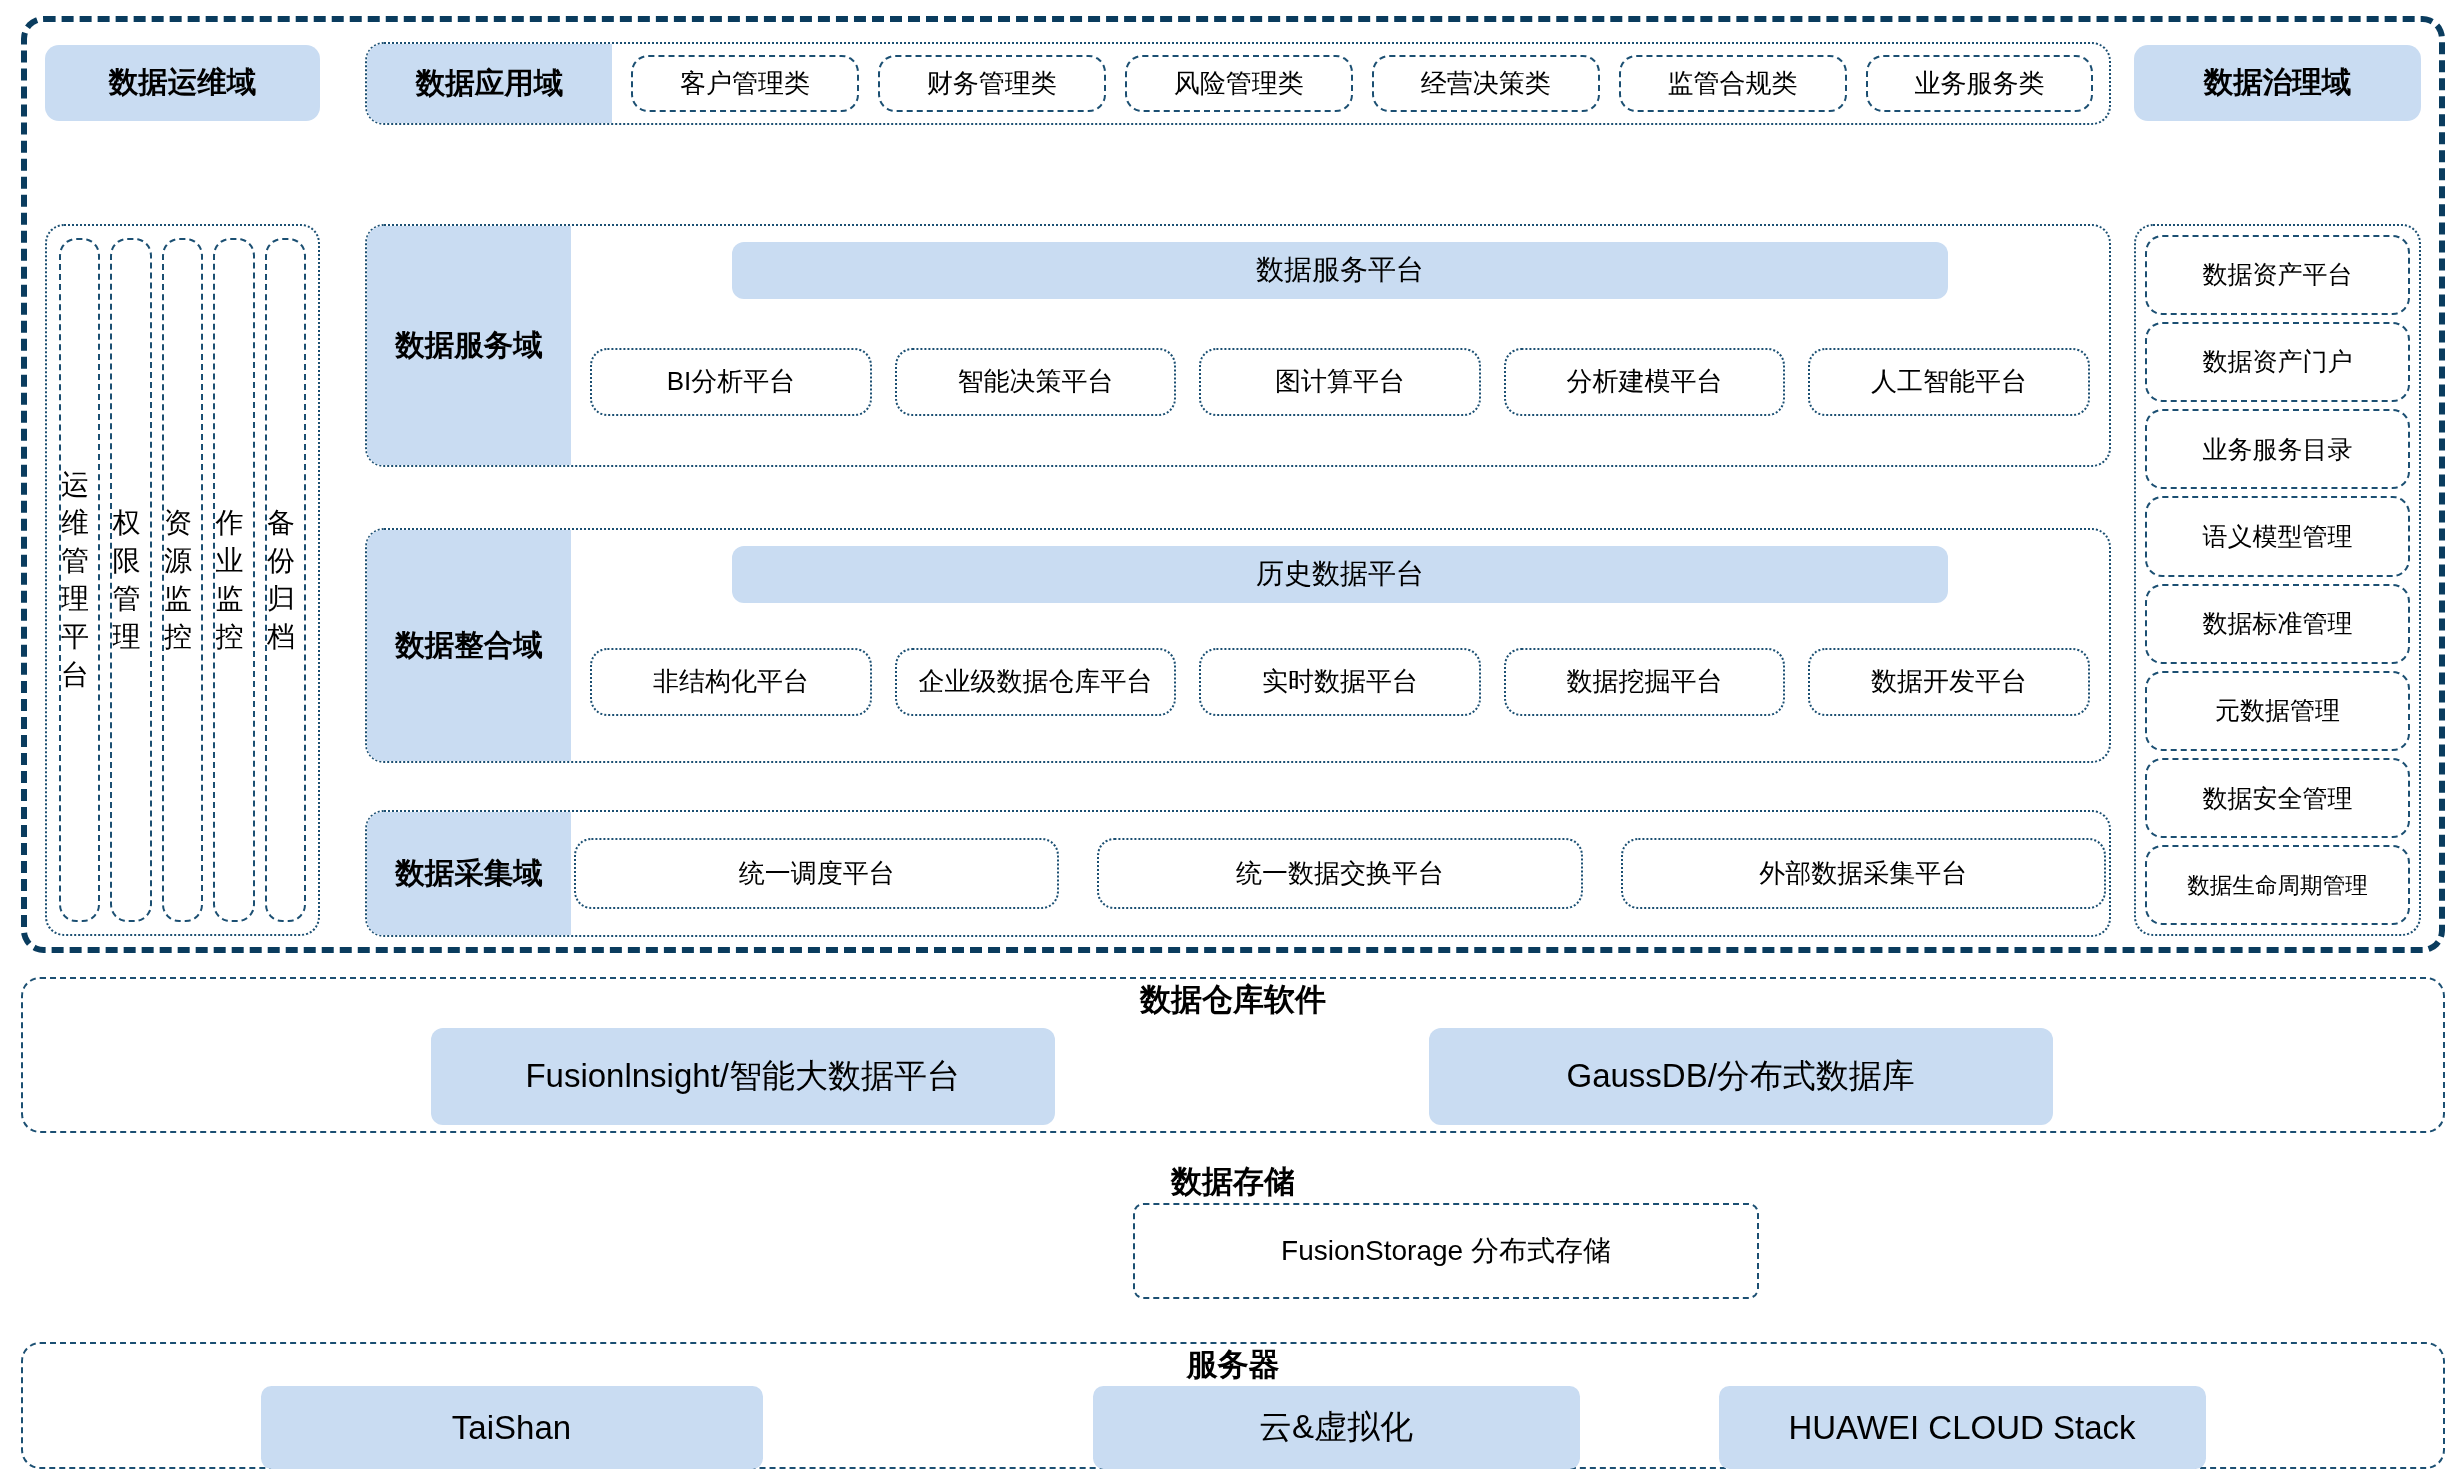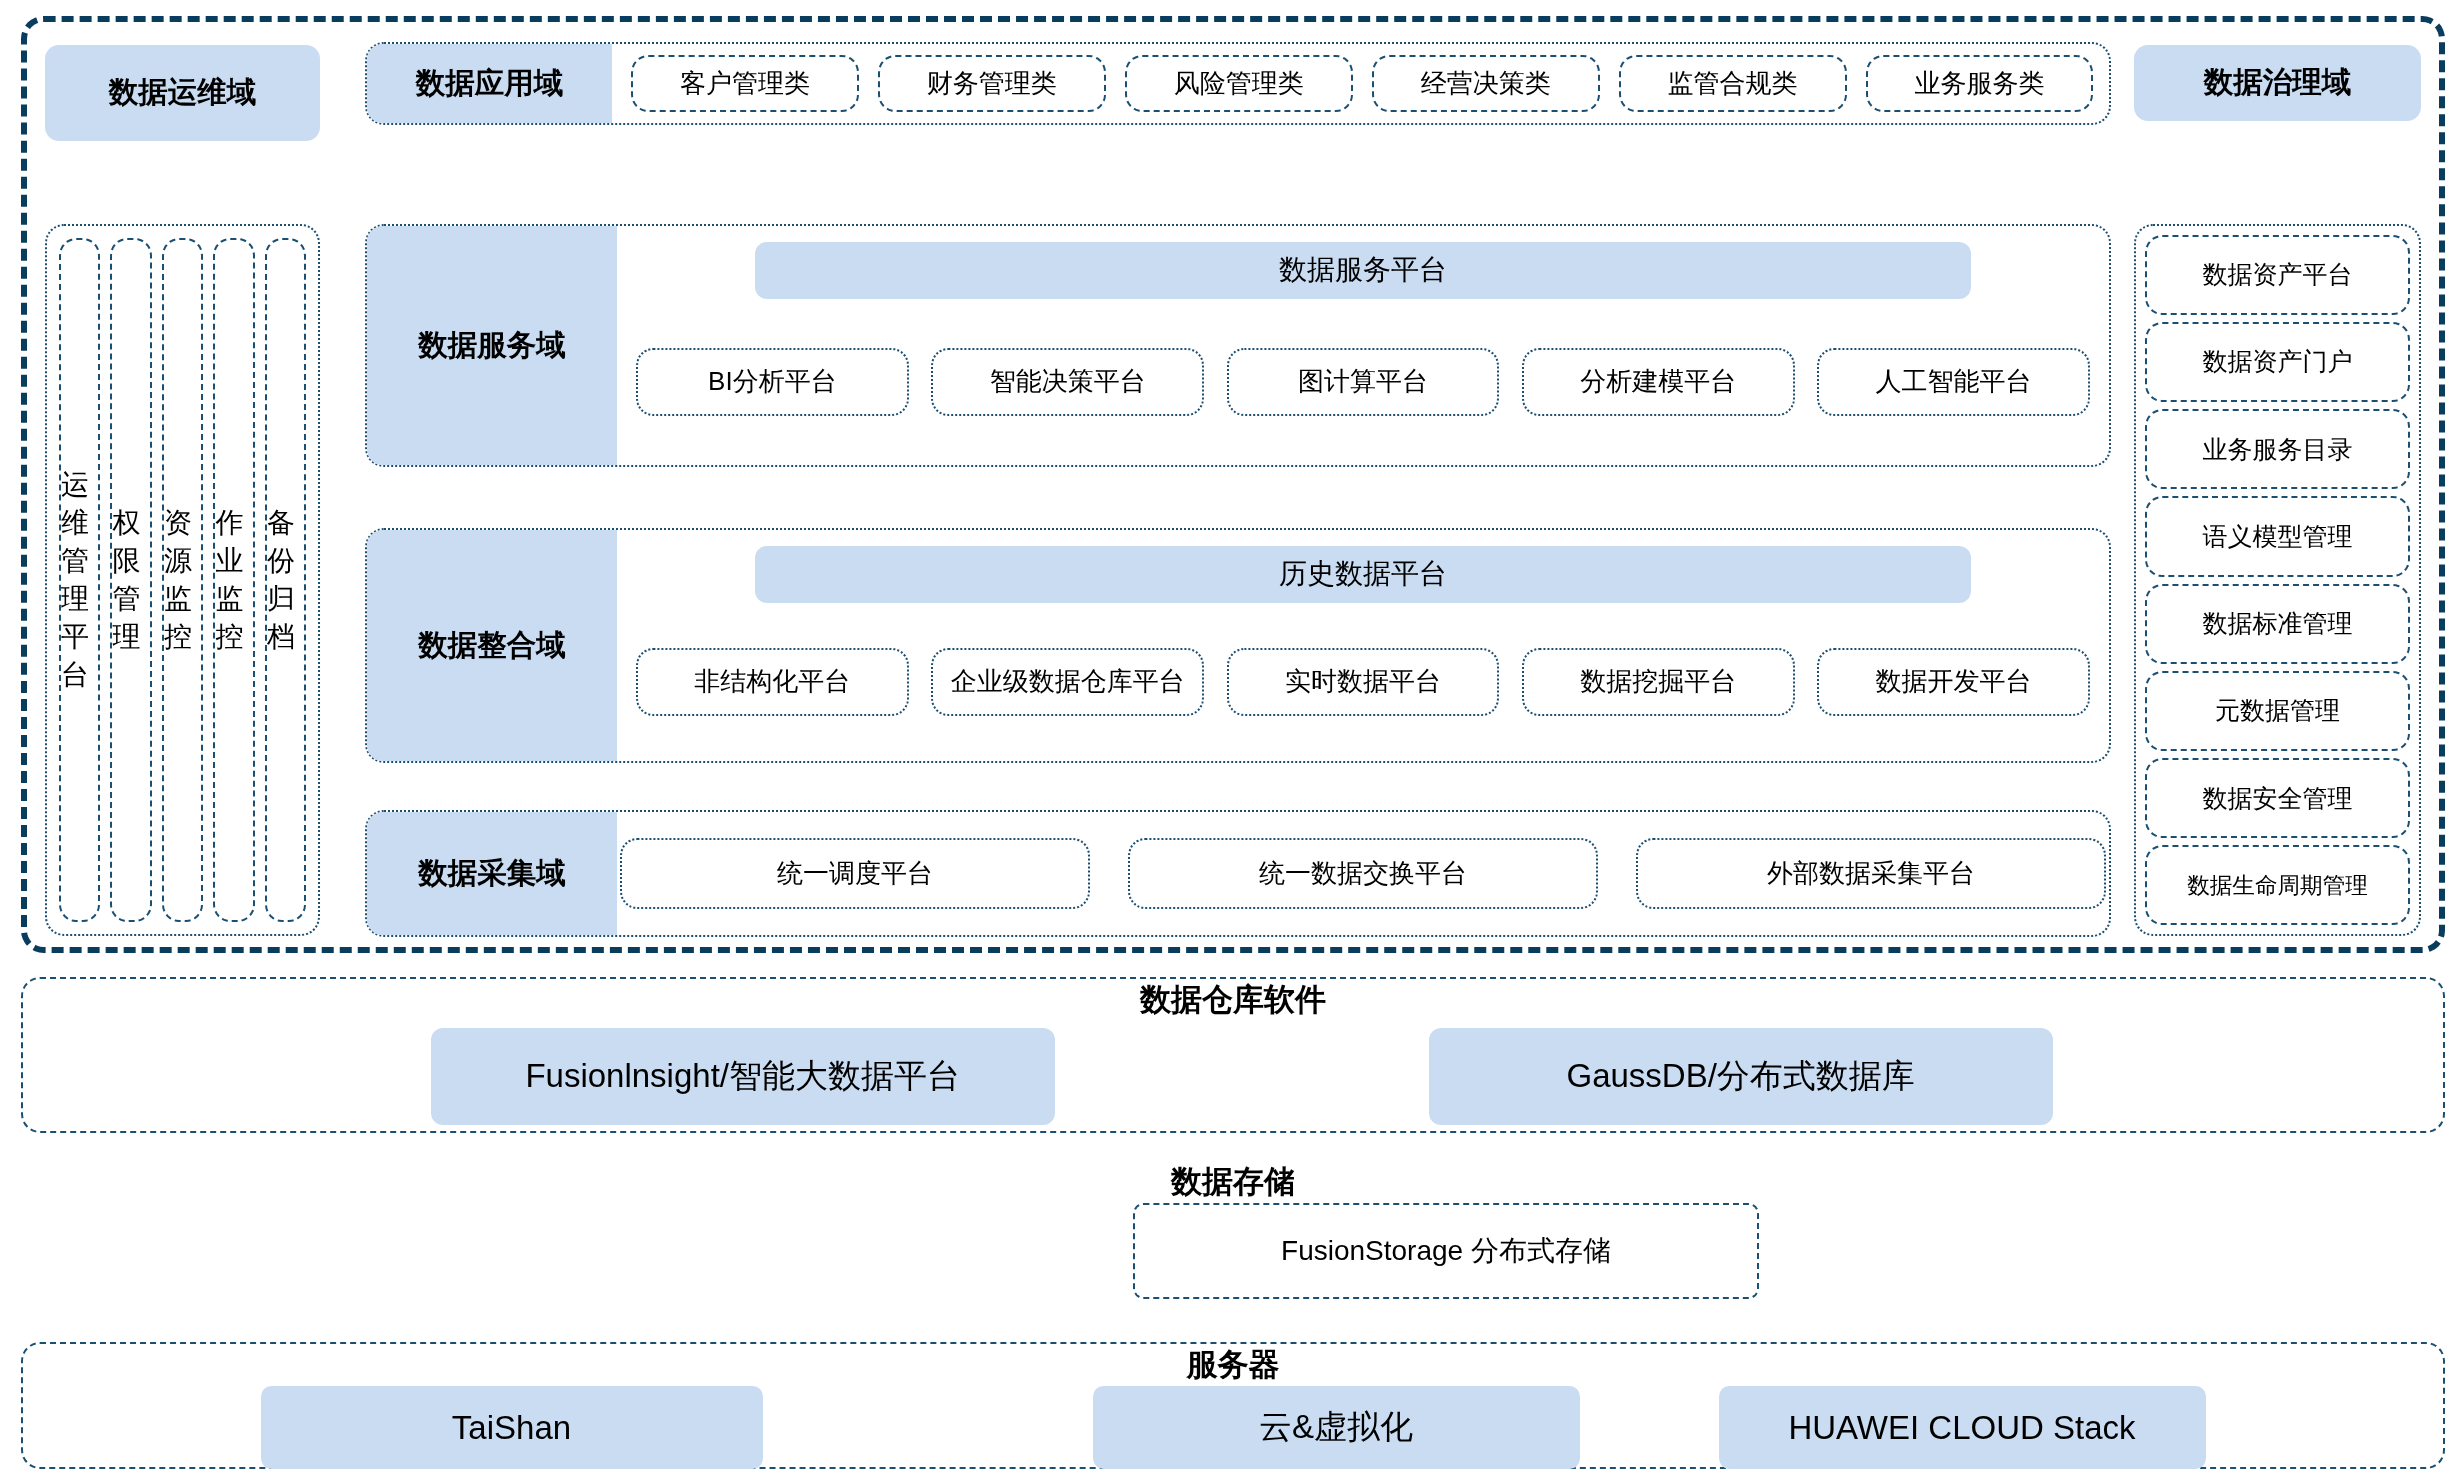--- a/index.html
+++ b/index.html
@@ -44,21 +44,21 @@
   
   #platform-box {
     position: absolute;
     left: 21px; top: 15.6px;
     width: 2424px; height: 937px;
   }
 
   
   #ops-domain-header {
     position: absolute; left: 45px; top: 45px;
-    width: 275px; height: 96px;
+    width: 275px; height: 76px;
     border-radius: 14px;
     display: flex; align-items: center; justify-content: center;
     font-size: 29.5px; font-weight: bold;
   }
   #gov-domain-header {
     position: absolute; left: 2134px; top: 45px;
     width: 287px; height: 76px;
     border-radius: 14px;
     display: flex; align-items: center; justify-content: center;
     font-size: 29.5px; font-weight: bold;
@@ -126,21 +126,21 @@
     position: absolute;
     left: 365px; width: 1746px;
     background: #fff;
     display: flex; align-items: stretch;
   }
   #service-domain { top: 224px; height: 243px; }
   #integration-domain { top: 528px; height: 235px; }
   #collect-domain { top: 810px; height: 127px; }
 
   .domain-label {
-    width: 250px;
+    width: 204px;
     display: flex; align-items: center; justify-content: center;
     font-size: 29.5px; font-weight: bold;
     border-radius: 15.6px 0 0 15.6px;
     flex: none;
   }
   .domain-body {
     flex: 1;
     display: flex; flex-direction: column;
     padding: 15.6px 19px 17.4px 19px;
   }

